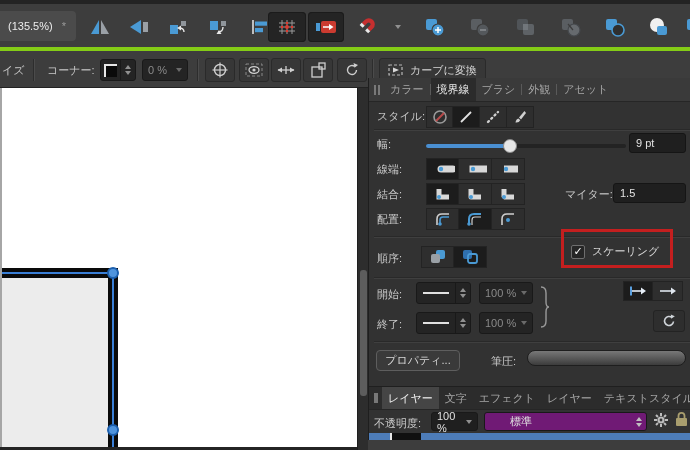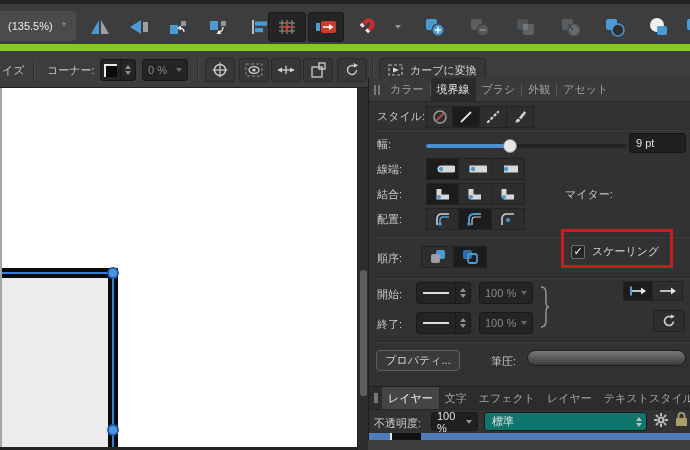--- a/index.html
+++ b/index.html
@@ -4,21 +4,21 @@
 <style>
 *{margin:0;padding:0;box-sizing:border-box}
 html,body{width:690px;height:450px;overflow:hidden}
 body{background:#3d3d3d;font-family:"Liberation Sans","DejaVu Sans",sans-serif;font-size:11px;color:#c9c9c9}
 #app{position:relative;width:690px;height:450px}
 .abs{position:absolute}
 .lbl{font-size:11px;color:#c9c9c9;white-space:nowrap}
 .flex{display:flex;align-items:center}
 
 #top-edge{left:0;top:0;width:690px;height:4px;background:#232323}
-#toolbar1{left:0;top:4px;width:690px;height:47px;background:#3d3d3d;border-bottom:7px solid #84cc16}
+#toolbar1{left:0;top:4px;width:690px;height:47px;background:#3d3d3d;border-bottom:4px solid #84cc16}
 #toolbar2{left:0;top:52px;width:690px;height:36px;background:#3d3d3d;border-bottom:1px solid #222}
 .chip{background:#4b4b4b;border-radius:0 4px 4px 0;height:30px;display:flex;align-items:center;padding:0 8px;color:#ececec}
 .tbtn{height:30px;display:flex;align-items:center;justify-content:center;border-radius:4px}
 .tbtn.pressed{background:#242424;box-shadow:inset 0 0 0 1px #1b1b1b}
 .sepv{width:1px;height:22px;background:#2d2d2d;box-shadow:1px 0 0 #4b4b4b}
 .cbtn{height:24px;background:#373737;border:1px solid #2a2a2a;border-radius:3px;display:flex;align-items:center;justify-content:center}
 .drop{background:#242424;border:1px solid #191919;border-radius:3px;display:flex;align-items:center}
 .tri-d{width:0;height:0;border-left:3.5px solid transparent;border-right:3.5px solid transparent;border-top:4px solid #909090}
 .tri-u{width:0;height:0;border-left:3.5px solid transparent;border-right:3.5px solid transparent;border-bottom:4px solid #909090}
 .stepper{display:flex;flex-direction:column;gap:2px;align-items:center;justify-content:center;padding:0 4px;border-left:1px solid #191919;height:100%}
@@ -345,20 +345,23 @@
           </svg>
       </div>
       <div class="segbtn">
         <svg width="18" height="16">
             <path d="M5 3 V11 H15" fill="none" stroke="#d8d8d8" stroke-width="5" stroke-linejoin="bevel"></path>
             <circle cx="5" cy="11" r="2" fill="#4a9ad4"></circle>
           </svg>
       </div>
     </div>
     <span class="abs lbl" style="left:196px;top:109px;width:44px;text-align:center">マイター:</span>
+    <div class="abs dark-in" style="left:244px;top:105px;width:73px;height:20px">
+      <span>1.5</span>
+    </div>
 
     <span class="abs lbl" style="left:8px;top:134px">配置:</span>
     <div class="abs flex" style="left:57px;top:130px">
       <div class="segbtn">
         <svg width="18" height="16">
             <path d="M3 14 V8 Q3 3 8 3 H15" fill="none" stroke="#cfcfcf" stroke-width="1.6"></path>
             <path d="M6 14 V9 Q6 6 9 6 H15" fill="none" stroke="#4a9ad4" stroke-width="1.6"></path>
             <circle cx="6" cy="13" r="1.8" fill="#4a9ad4"></circle>
           </svg>
       </div>
@@ -481,21 +484,21 @@
           <span>テキストスタイル</span>
         </div>
 
     </div>
 
     <span class="abs lbl" style="left:5px;top:338px">不透明度:</span>
     <div class="abs drop" style="left:62px;top:334px;width:47px;height:19px;padding:0 5px;background:#1f1f1f">
       <span style="color:#e0e0e0">100 %</span>
       <span class="tri-d" style="margin-left:auto"></span>
     </div>
-    <div class="abs drop" style="left:115px;top:334px;width:163px;height:19px;padding-left:7px;background:#0f766e">
+    <div class="abs drop" style="left:115px;top:334px;width:163px;height:19px;padding-left:25px;background:#701a75">
       <span style="color:#e0e0e0">標準</span>
       <div class="stepper" style="margin-left:auto;border-left:none">
           <span class="tri-u" style="border-bottom-color:#c0c0c0"></span>
           <span class="tri-d" style="border-top-color:#c0c0c0"></span>
         </div>
     </div>
     <div class="abs" style="left:284px;top:334px">
       <svg width="16" height="16" viewBox="0 0 16 16">
           <g stroke="#bdbdbd" stroke-width="2">
             <line x1="8" y1="1" x2="8" y2="4"></line>

